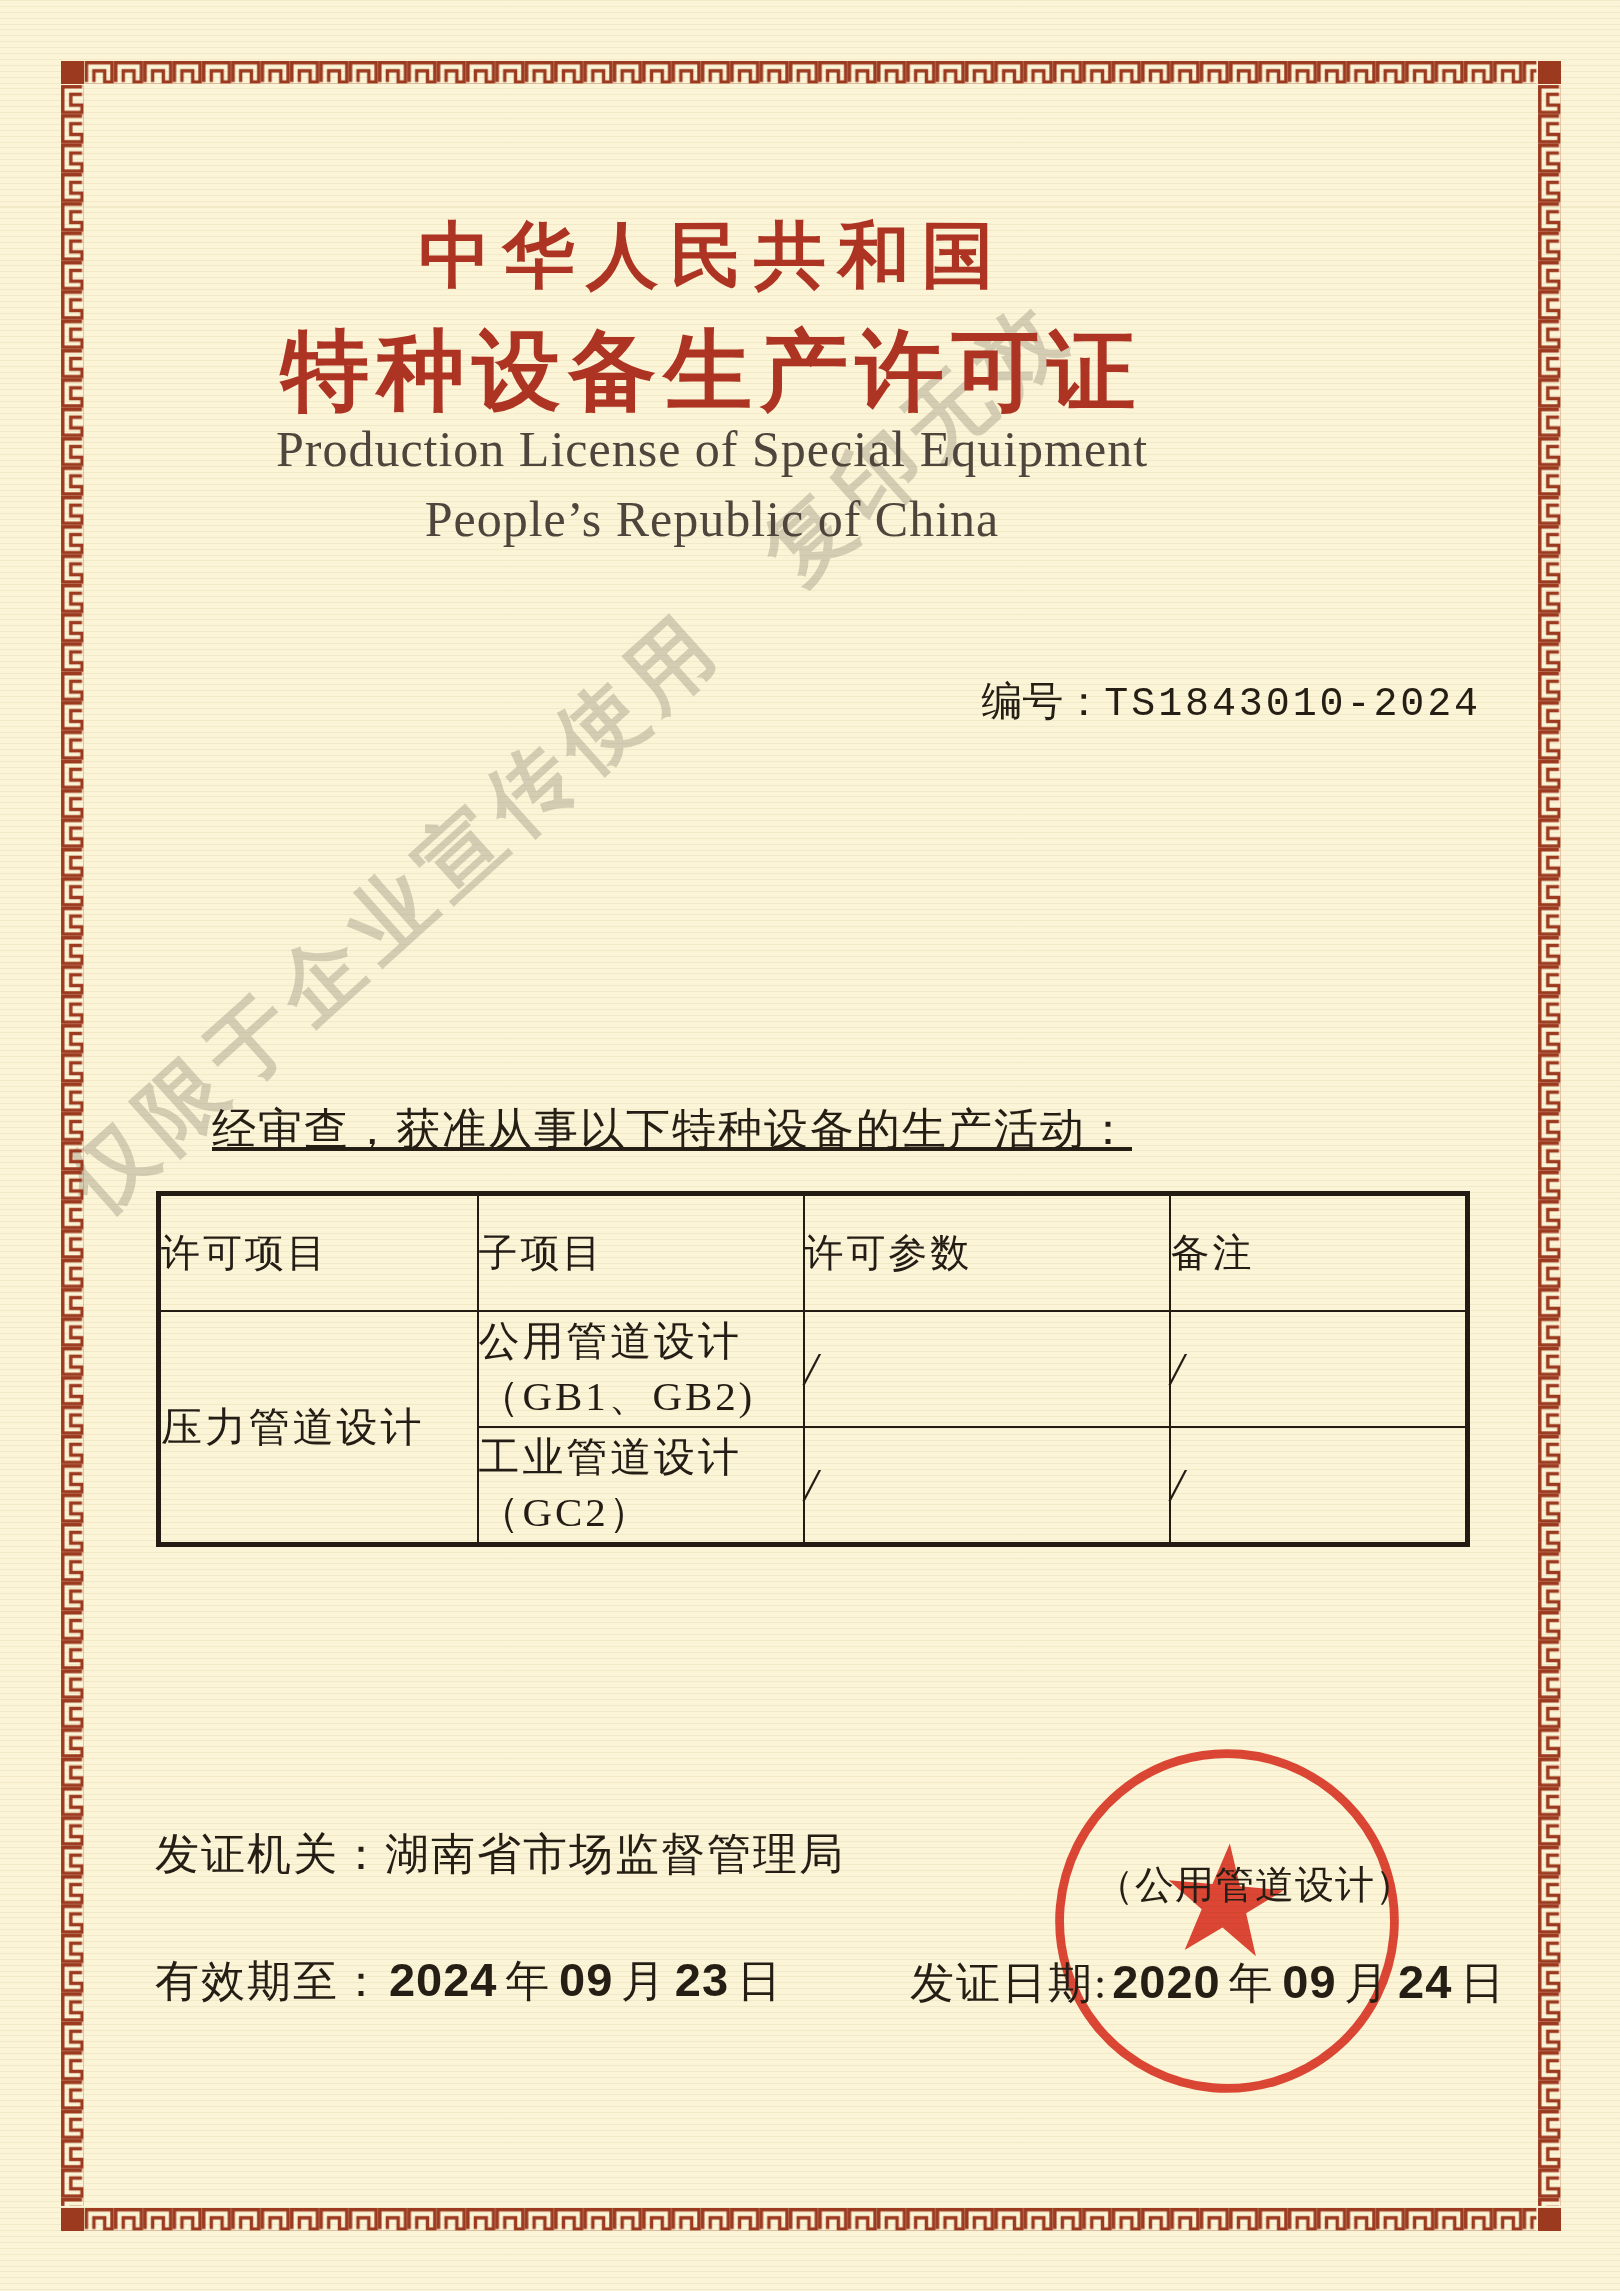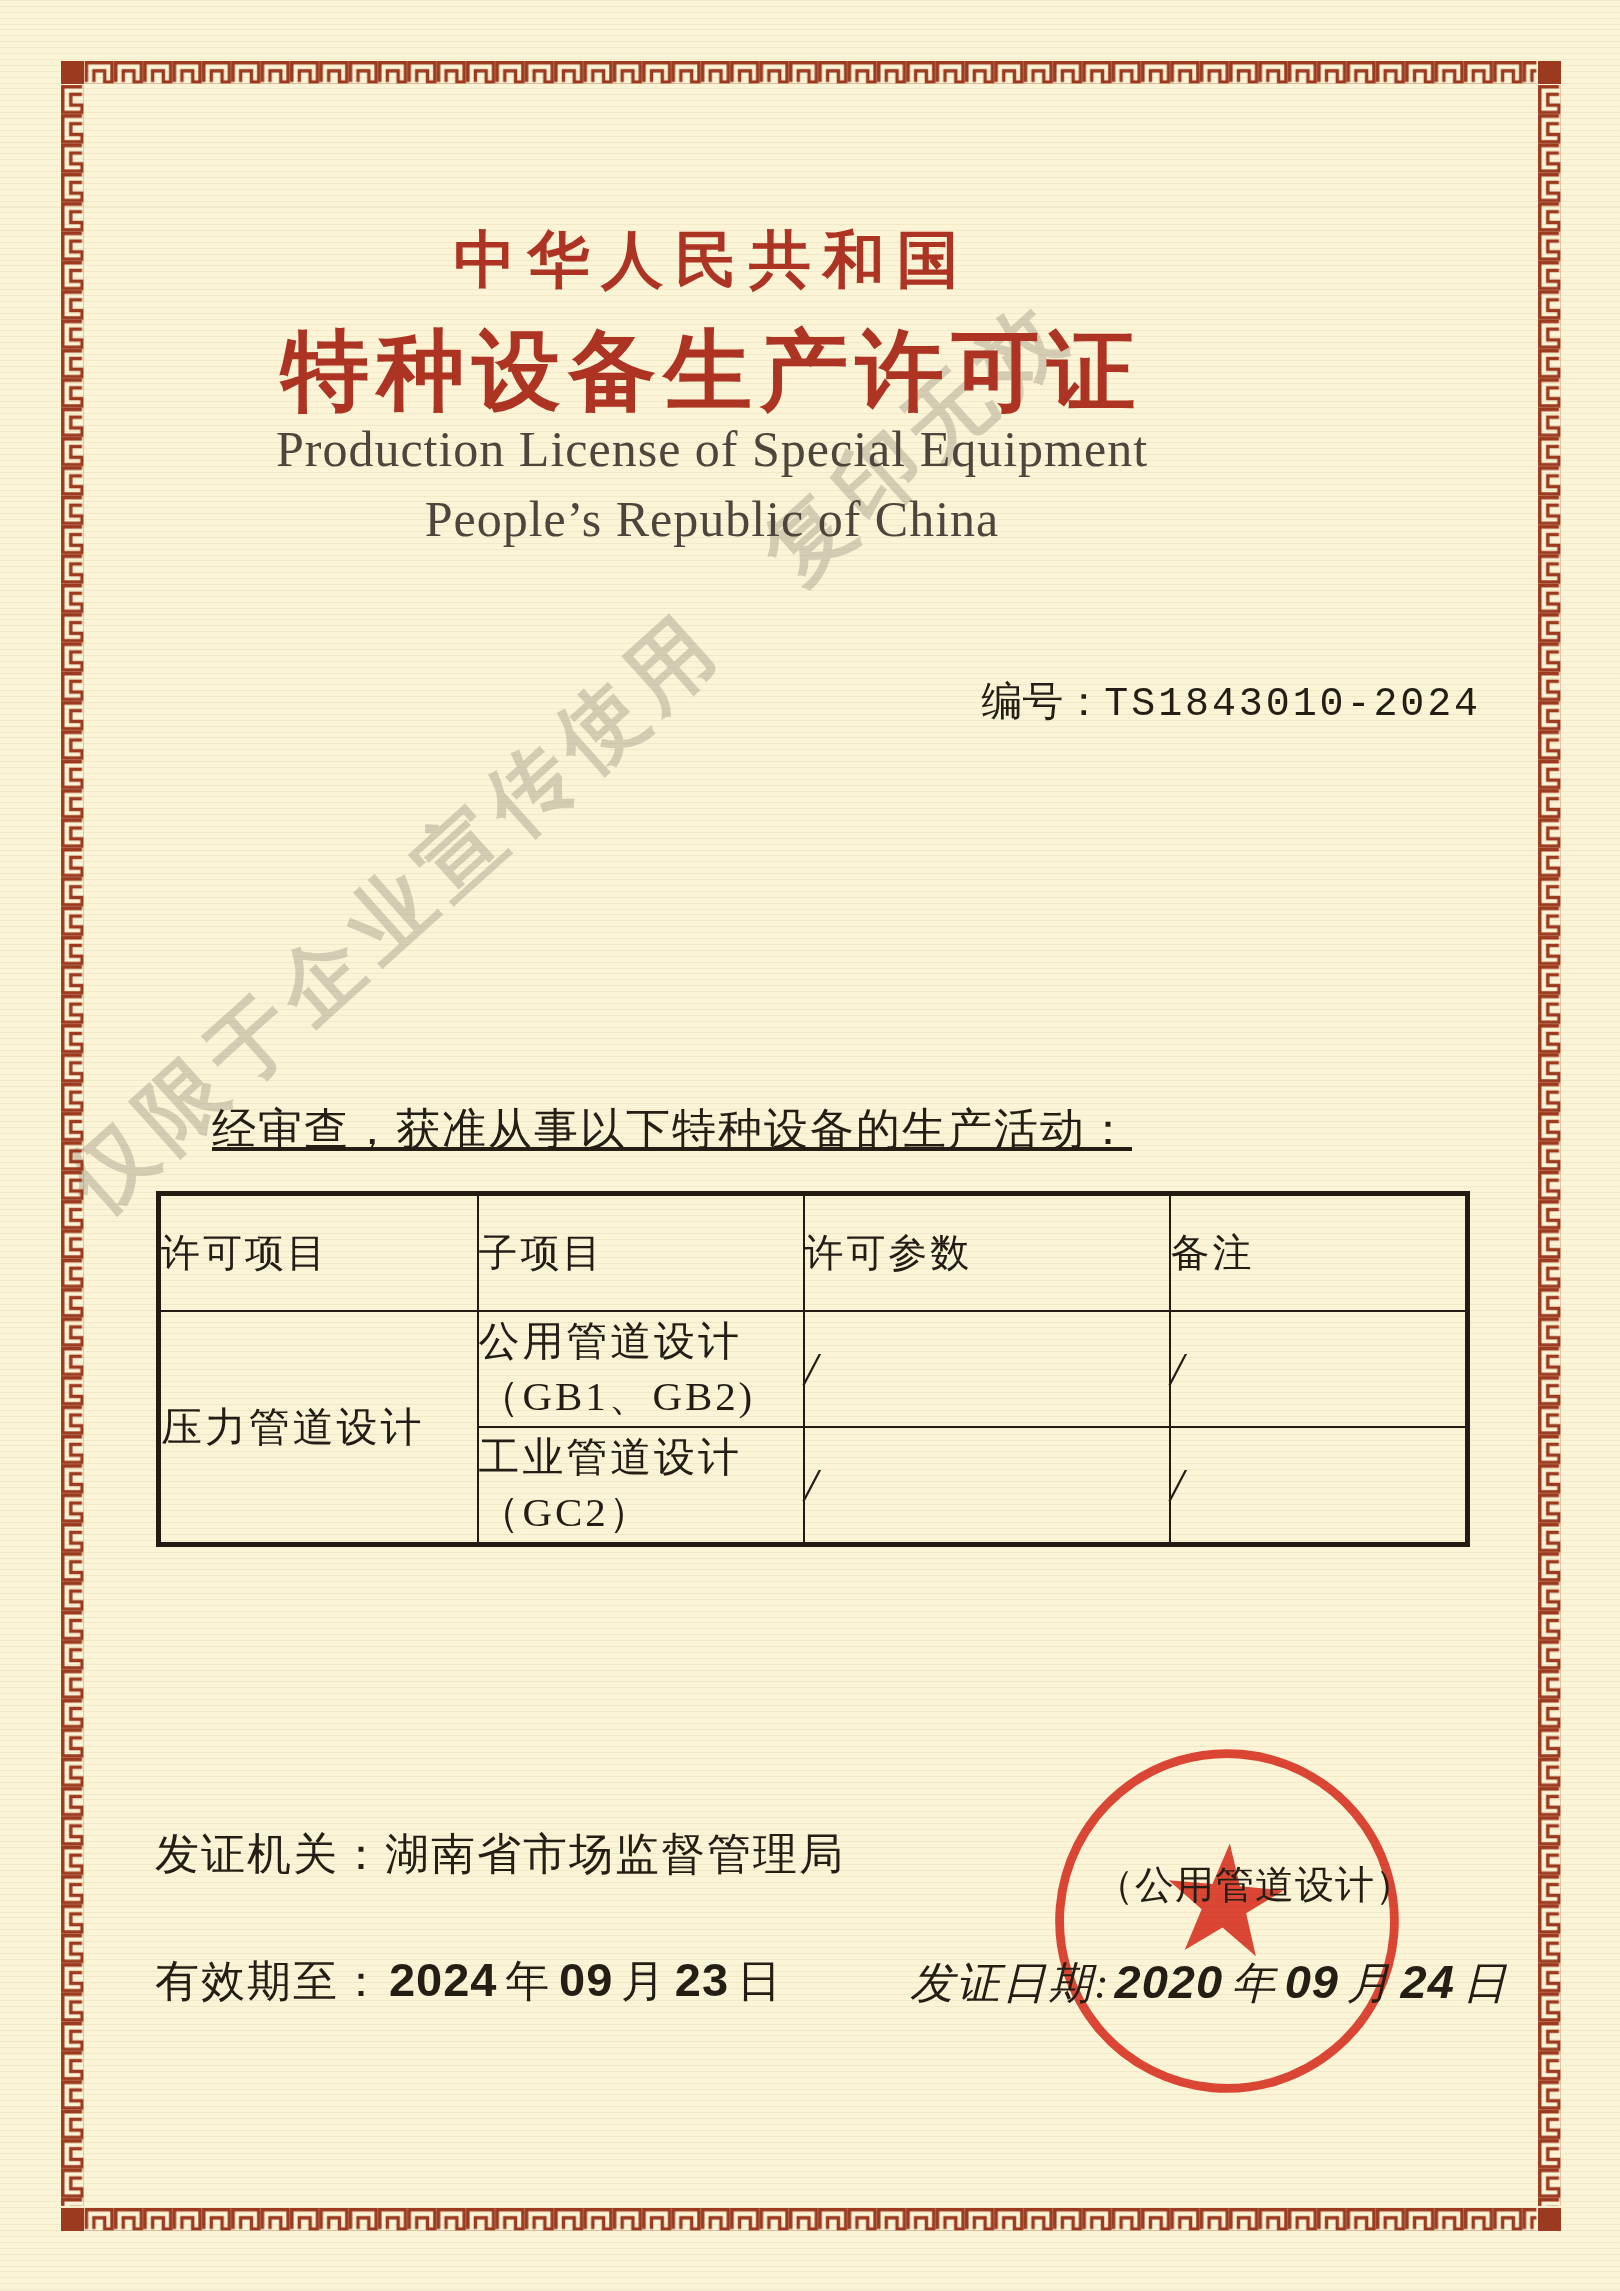--- a/index.html
+++ b/index.html
@@ -28,21 +28,21 @@
     color:rgba(158,148,128,0.42);
     z-index:1;white-space:nowrap;
     font-family:"Liberation Sans", sans-serif;
   }
   
   .title-block{position:absolute;left:59px;right:255px;text-align:center;z-index:3;}
   .t-cn{
     font-family:"Liberation Sans", sans-serif;
     font-weight:900;color:#ad3322;white-space:nowrap;
   }
-  .t1{position:absolute;top:218px;width:100%;font-size:62px;letter-spacing:11.8px;}
+  .t1{position:absolute;top:208px;width:100%;font-size:72px;letter-spacing:11.8px;}
   .t2{position:absolute;top:312px;width:100%;font-size:88px;letter-spacing:7.8px;}
   .e-en{position:absolute;width:100%;font-size:50px;color:#4e463c;white-space:nowrap;letter-spacing:1px;}
   .e1{top:420px;}
   .e2{top:490px;}
   
   .license-no{position:absolute;top:674px;right:139px;z-index:3;font-size:41px;white-space:nowrap;}
   .license-no .val{font-family:"Liberation Mono", monospace;font-size:40px;letter-spacing:2.9px;}
   
   .field{position:absolute;left:155px;z-index:3;font-size:44px;white-space:nowrap;letter-spacing:2px;}
   .f0{top:812px;} .f1{top:884px;} .f2{top:957px;}
@@ -59,21 +59,21 @@
   }
   .lic-table{border:5.9px solid #241b12;}
   .lic-table th{height:114px;font-size:39px;}
   .lic-table td{height:114px;}
   .subline{line-height:1.35;}
   .slash{font-size:47px;font-style:italic;}
   
   .footer-line{position:absolute;z-index:5;font-size:44px;white-space:nowrap;letter-spacing:2px;}
   .authority{left:155px;top:1825px;}
   .valid{left:155px;top:1952px;}
-  .issue{left:910px;top:1954px;font-style:italic;}
+  .issue{left:910px;top:1954px;}
   .num{font-family:"Liberation Sans", sans-serif;font-weight:700;font-size:47px;letter-spacing:1px;margin:0 3.9px;}
   .unit{margin:0 3.9px;}
   .seal-note{
     position:absolute;left:1059px;top:1858px;width:392px;z-index:5;
     text-align:center;font-size:39px;letter-spacing:1px;white-space:nowrap;
   }
   
   .seal{
     position:absolute;left:1041px;top:1735px;width:372px;height:372px;z-index:4;
     opacity:0.92;mix-blend-mode:multiply;transform:rotate(5deg);

